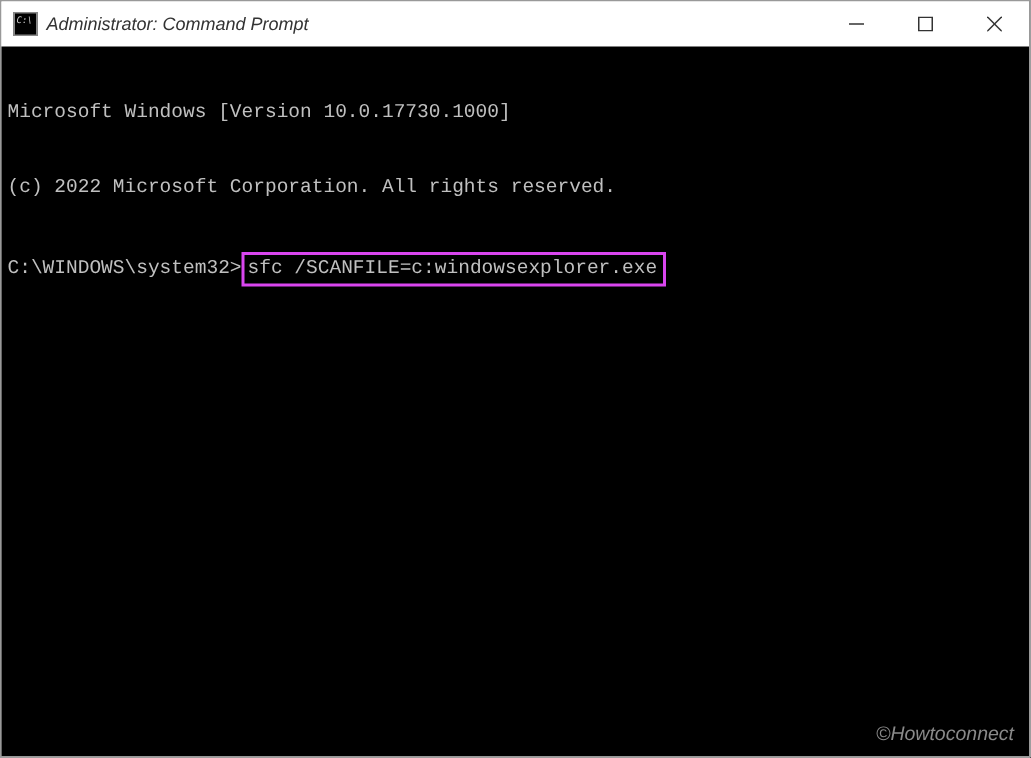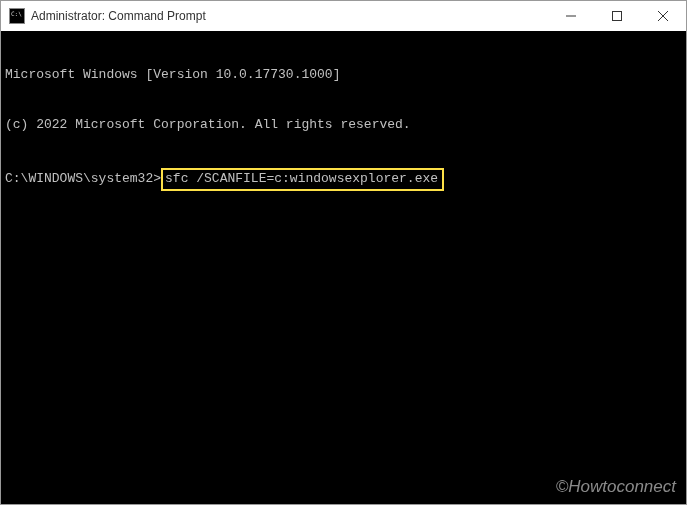--- a/index.html
+++ b/index.html
@@ -20,20 +20,21 @@
       border: 1px solid #999;
     }
     .titlebar {
       height: 30px;
       background: #fff;
       display: flex;
       align-items: center;
       justify-content: space-between;
       padding-left: 8px;
       user-select: none;
+      font-style: italic;
     }
     .titlebar-left {
       display: flex;
       align-items: center;
       gap: 6px;
     }
     .app-icon {
       width: 16px;
       height: 16px;
       background: #000;
@@ -82,30 +83,30 @@
       overflow: hidden;
       position: relative;
     }
     .terminal-line { display: block; }
     .prompt-line {
       display: flex;
       align-items: baseline;
       margin-top: 0;
     }
     .highlight-box {
-      border: 2px solid #fde047;
+      border: 2px solid #d946ef;
       padding: 1px 4px 1px 2px;
       margin-left: 0px;
     }
     .watermark {
       position: absolute;
       bottom: 6px;
       right: 10px;
       color: #8a8a8a;
-      font-size: 17px;
+      font-size: 13px;
       font-family: Arial, sans-serif;
       font-style: italic;
     }
   </style>
 </head>
 <body>
 
 <div class="window">
   <div class="titlebar">
     <div class="titlebar-left">

